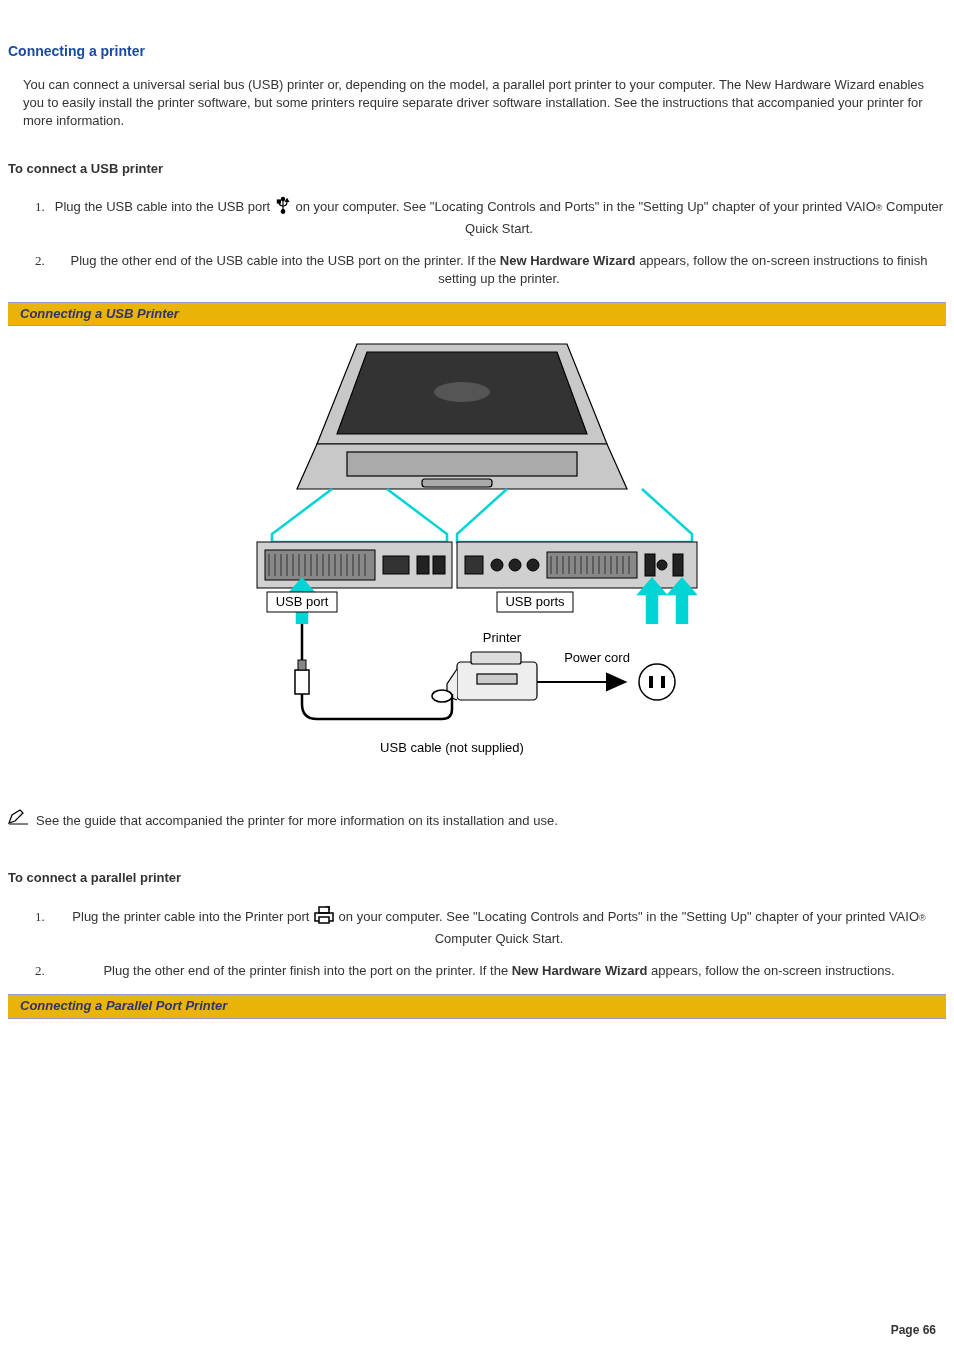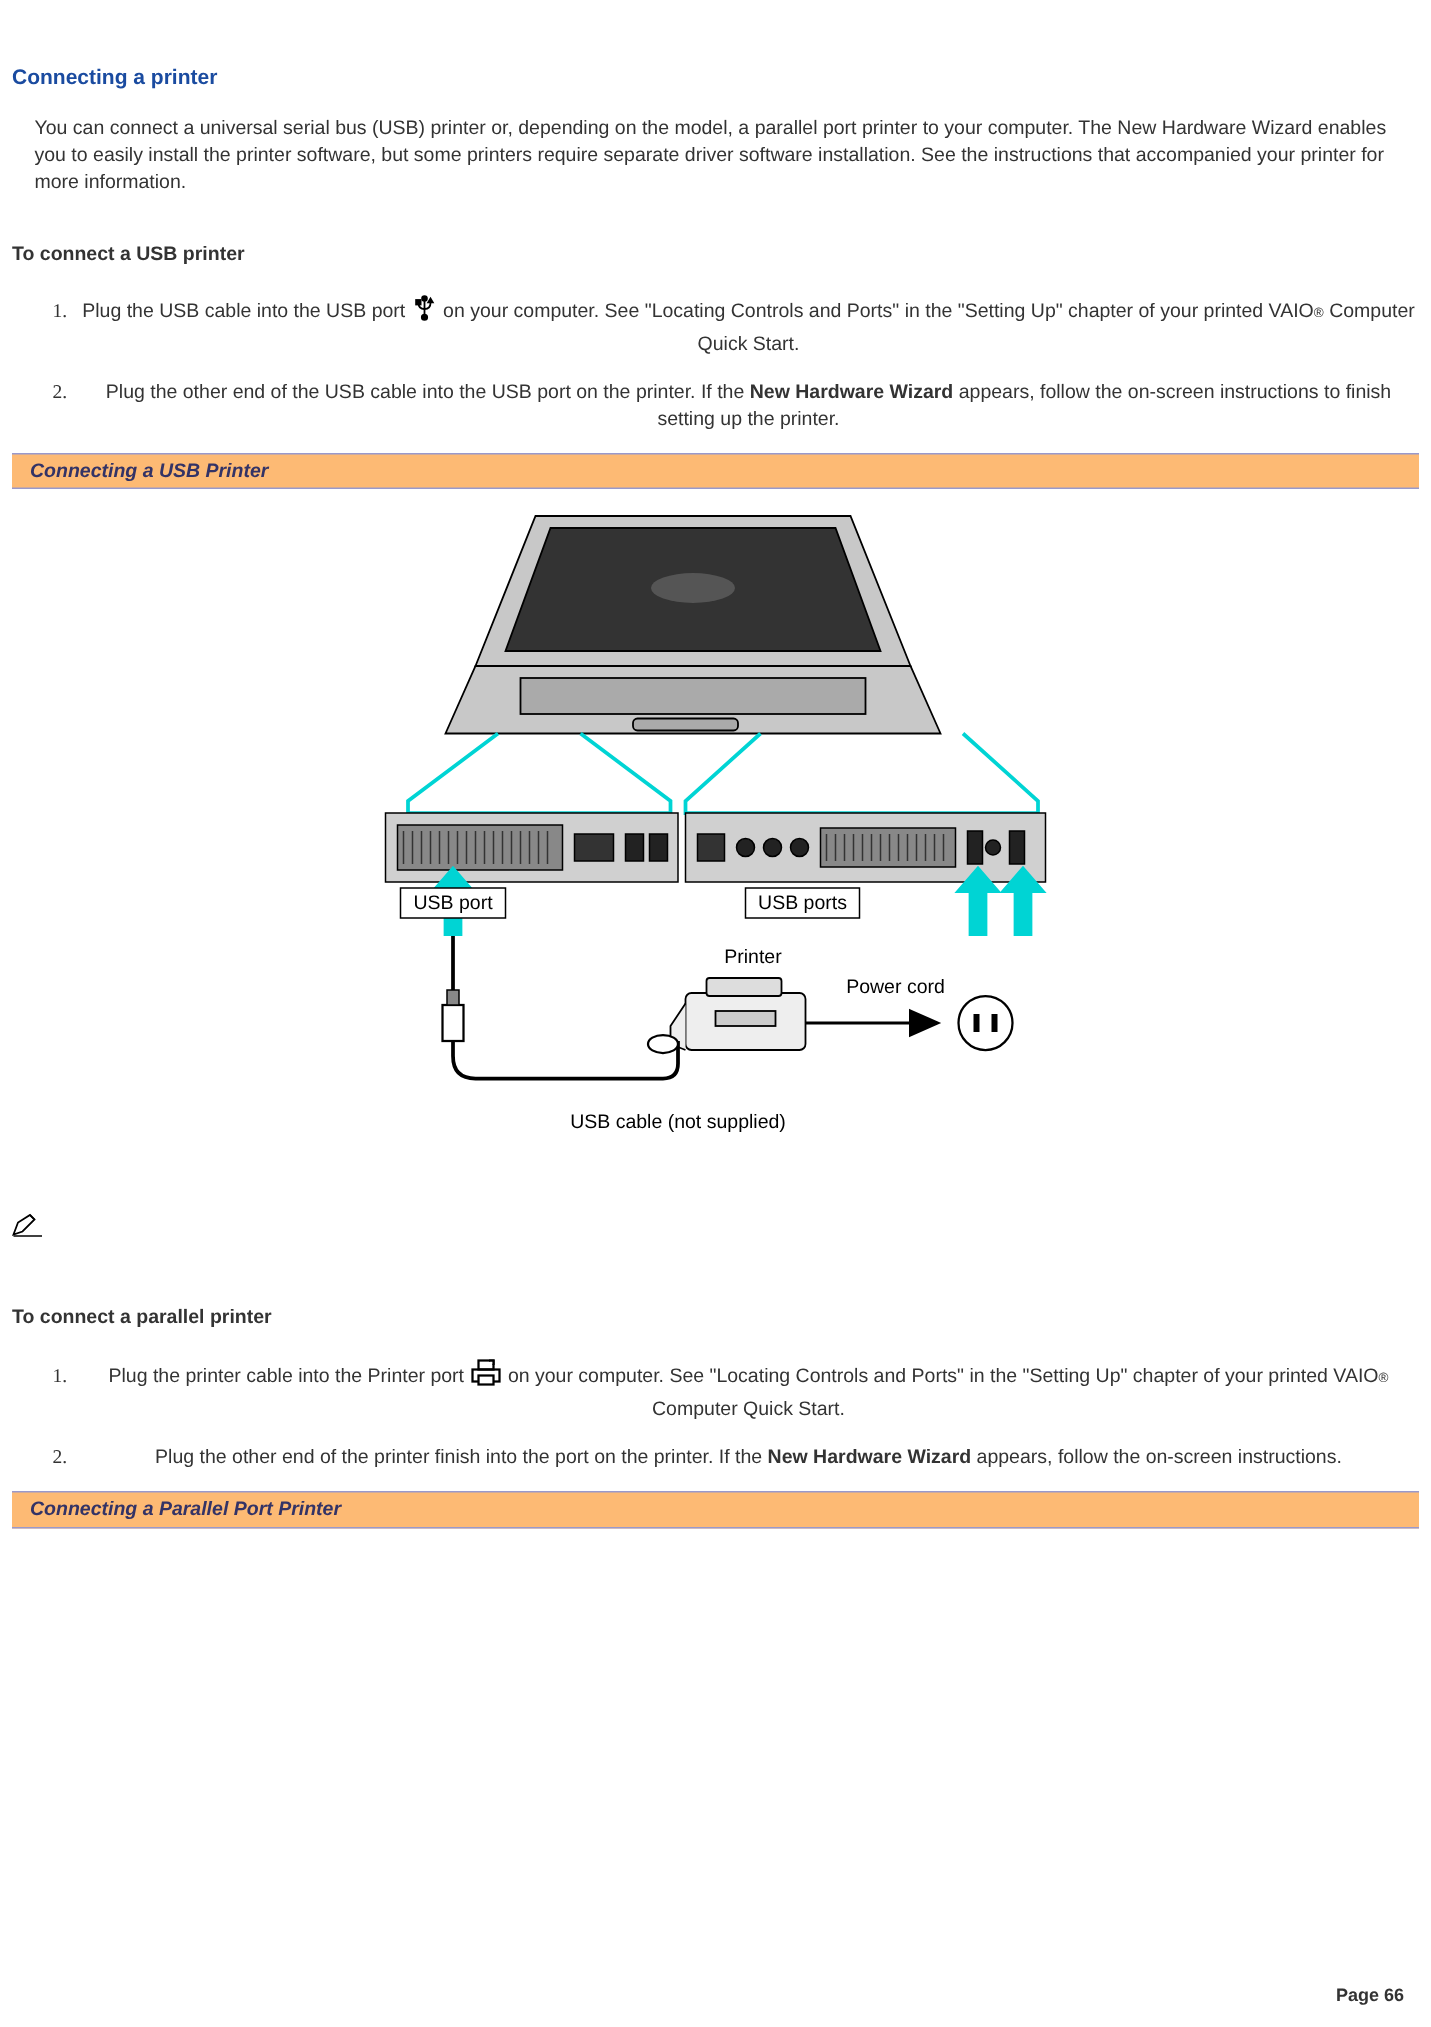--- a/index.html
+++ b/index.html
@@ -44,21 +44,21 @@
   }
   .icon-printer {
     display: inline-block;
     vertical-align: middle;
   }
   .reg {
     font-size: 9px;
     vertical-align: baseline;
   }
   .caption-bar {
-    background: #fdba74;
+    background: #eab308;
     border-top: 1px solid #9999cc;
     border-bottom: 1px solid #9999cc;
     font-style: italic;
     font-weight: bold;
     color: #333366;
     padding: 2px 12px;
     margin: 0 0 2px 0;
     font-size: 13px;
   }
   .figure {
@@ -235,20 +235,21 @@
 </div>
 
 <div class="note">
   <span>
     <svg width="22" height="16" viewBox="0 0 22 16">
       <path d="M1 14 L4 6 L12 1 L15 4 L7 12 L1 14 Z" fill="none" stroke="#000" stroke-width="1.2"></path>
       <path d="M1 15 L20 15" stroke="#000" stroke-width="1"></path>
       <path d="M12 1 L15 4" stroke="#000"></path>
     </svg>
   </span>
+  <span>See the guide that accompanied the printer for more information on its installation and use.</span>
 </div>
 
 <p class="subhead">To connect a parallel printer</p>
 
 <ol>
   <li>
     <span>Plug the printer cable into the Printer port </span>
     <span class="icon-printer">
       <svg width="22" height="20" viewBox="0 0 22 20">
         <g stroke="#000" stroke-width="1.5" fill="none">

